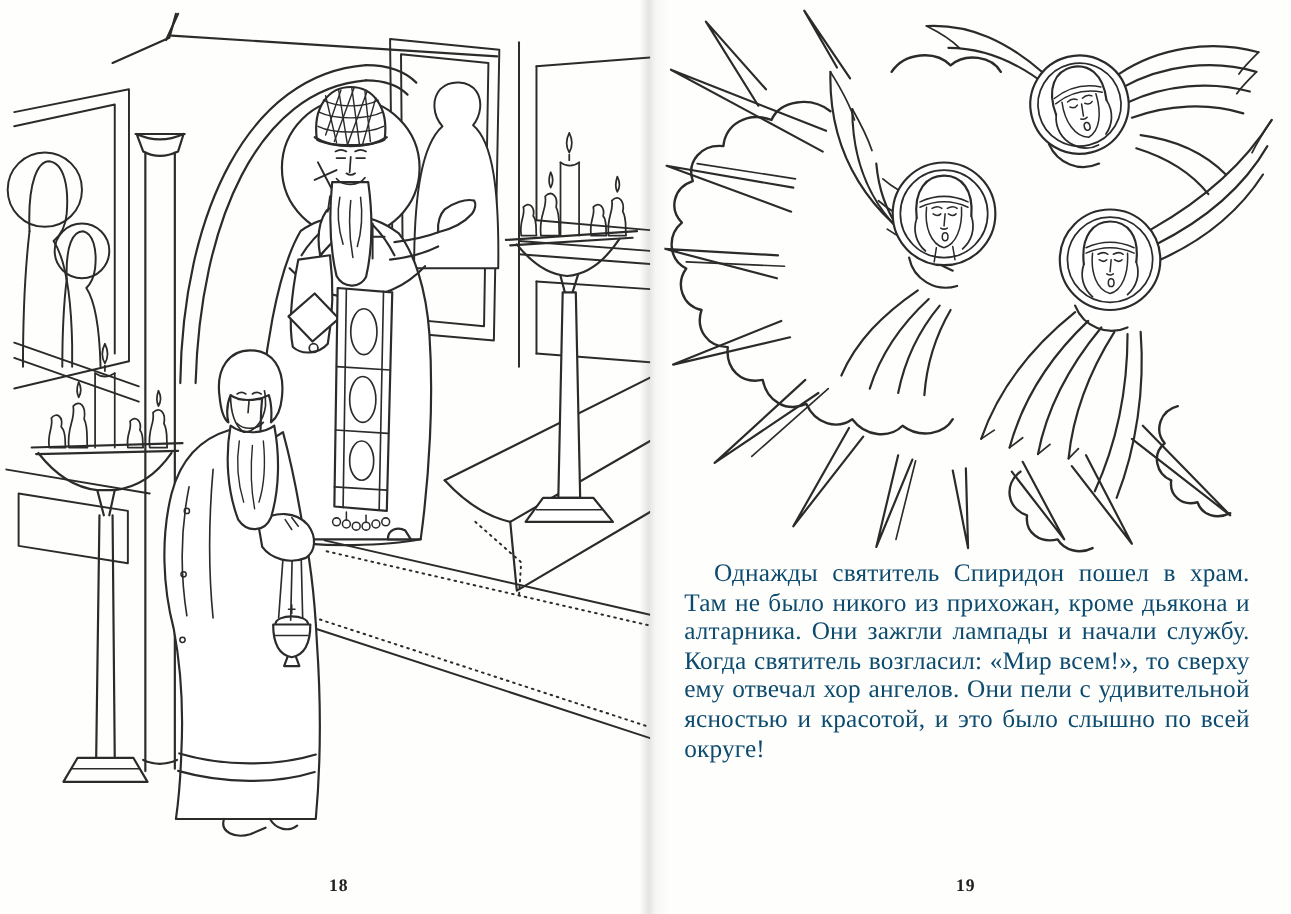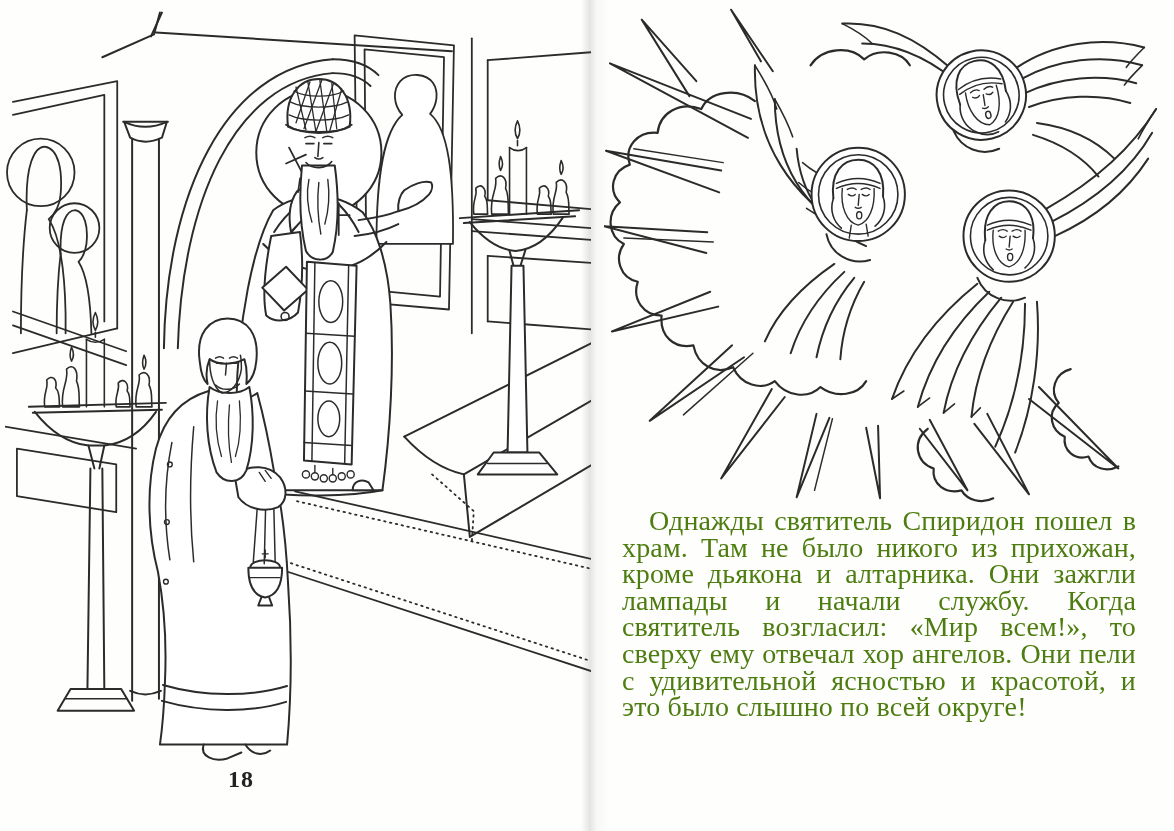--- a/index.html
+++ b/index.html
@@ -23,27 +23,27 @@
   .page-right{left:596px;width:578px;}
   .art{position:absolute;}
   .art svg{display:block;width:100%;height:100%;}
   .art-left{left:5px;top:5px;width:586px;height:758px;}
   .art-right{left:8px;top:2px;width:568px;height:502px;}
   .text-block{
     position:absolute;left:26px;top:508px;width:514px;
   }
   .text-block p{
     margin:0;text-indent:27px;
-    font-size:28px;line-height:26.6px;
-    text-align:justify;color:#4d7c0f;
+    font-size:23px;line-height:26.6px;
+    text-align:justify;color:#0c4a6e;
     letter-spacing:0.15px;
   }
   .pagenum{
-    position:absolute;bottom:38px;width:160px;
-    text-align:left;font-size:24px;font-weight:700;color:#222;
+    position:absolute;bottom:16px;width:160px;
+    text-align:center;font-size:16px;font-weight:700;color:#222;
     letter-spacing:1px;
   }
   .pagenum-left{left:228px;}
   .pagenum-right{left:202px;}
   .ink{stroke:#2b2b2b;fill:none;stroke-linecap:round;stroke-linejoin:round;}
 </style>
 </head>
 <body>
 
 <div class="spread">
@@ -440,16 +440,17 @@
             </g>
           </g>
         </g>
       </svg>
     </div>
 
     <div class="text-block">
       <p>Однажды святитель Спиридон пошел в храм. Там не было никого из прихожан, кроме дьякона и алтарника. Они зажгли лампады и начали службу. Когда святитель возгласил: «Мир всем!», то сверху ему отвечал хор ангелов. Они пели с удивительной ясностью и красотой, и это было слышно по всей округе!</p>
     </div>
 
+    <div class="pagenum pagenum-right">19</div>
   </div>
 
   <div class="gutter"></div>
 </div>
 
 </body></html>

